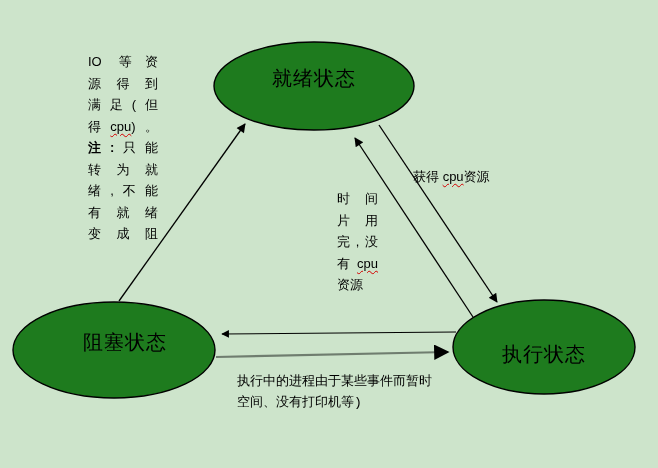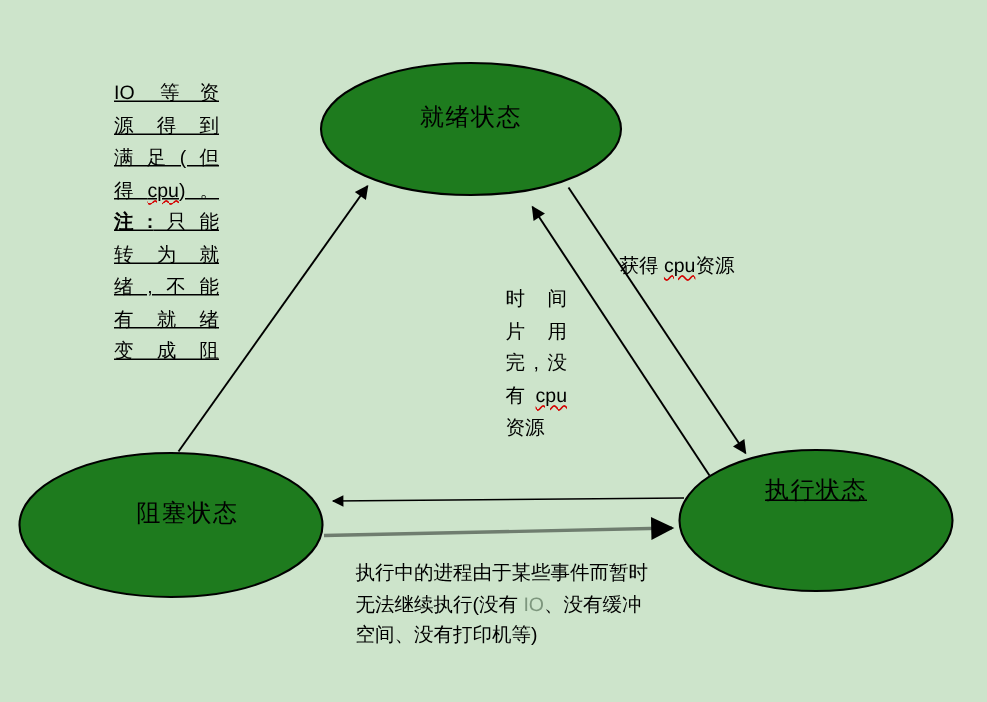--- a/index.html
+++ b/index.html
@@ -14,33 +14,33 @@
     font-family:"Liberation Sans", sans-serif; color:var(--text);
   }
   .layer{position:absolute; left:0; top:0;}
   .node-ellipse{fill:var(--node-fill); stroke:var(--node-stroke); stroke-width:1.4;}
   .edge{stroke:var(--edge); stroke-width:1.3; fill:none;}
   .edge.thin{stroke-width:1.1;}
   .edge.gray{stroke:var(--edge-gray); stroke-width:2.2;}
   .arrowhead-fill{fill:var(--edge);}
   .node-label{
     position:absolute; display:flex; align-items:center; justify-content:center;
-    font-size:16px; letter-spacing:1px; transform:translateY(-8px);
+    font-size:20px; letter-spacing:1px; transform:translateY(-8px);
     pointer-events:none;
   }
   .node-label.ready{left:214px; top:42px; width:200px; height:88px;}
   .node-label.blocked{left:24px; top:302px; width:202px; height:96px;}
-  .node-label.running{left:453px; top:288px; width:182px; height:94px;text-decoration:underline;}
+  .node-label.running{left:453px; top:315px; width:182px; height:94px;}
   .note{position:absolute; font-size:13px; line-height:21.5px;}
   .note .jline{text-align:justify; text-align-last:justify;}
   .note .line{white-space:nowrap;}
-  .left-note{left:76px; top:51px; width:70px;text-decoration:underline;}
+  .left-note{left:88px; top:51px; width:70px;}
   .mid-note{left:337px; top:188px; width:41px;}
   .cpu-label{left:413px; top:166px; white-space:nowrap;}
-  .bottom-note{left:237px; top:372px; line-height:20.5px;}
+  .bottom-note{left:237px; top:372px; line-height:20.5px;font-family:Liberation Mono, monospace;}
   .b{font-weight:bold;}
   .misspell{
     text-decoration-line:underline; text-decoration-style:wavy;
     text-decoration-color:var(--misspell); text-decoration-thickness:1px;
     text-underline-offset:2px;
   }
   .io-gray{color:var(--io-gray);}
 </style>
 </head>
 <body>
@@ -86,17 +86,16 @@
     <div class="jline">片用</div>
     <div class="jline">完,没</div>
     <div class="jline"><span>有</span><span class="misspell">cpu</span></div>
     <div class="line">资源</div>
   </div>
 
   <div class="note cpu-label"><span>获得 </span><span class="misspell">cpu</span><span>资源</span></div>
 
   <div class="note bottom-note">
     <div class="line">执行中的进程由于某些事件而暂时</div>
-    <div class="line"><span>无法继续执行(没有 </span><span class="io-gray">IO</span><span>、没有缓冲</span></div>
     <div class="line">空间、没有打印机等)</div>
   </div>
 
 </div>
 
 </body></html>

